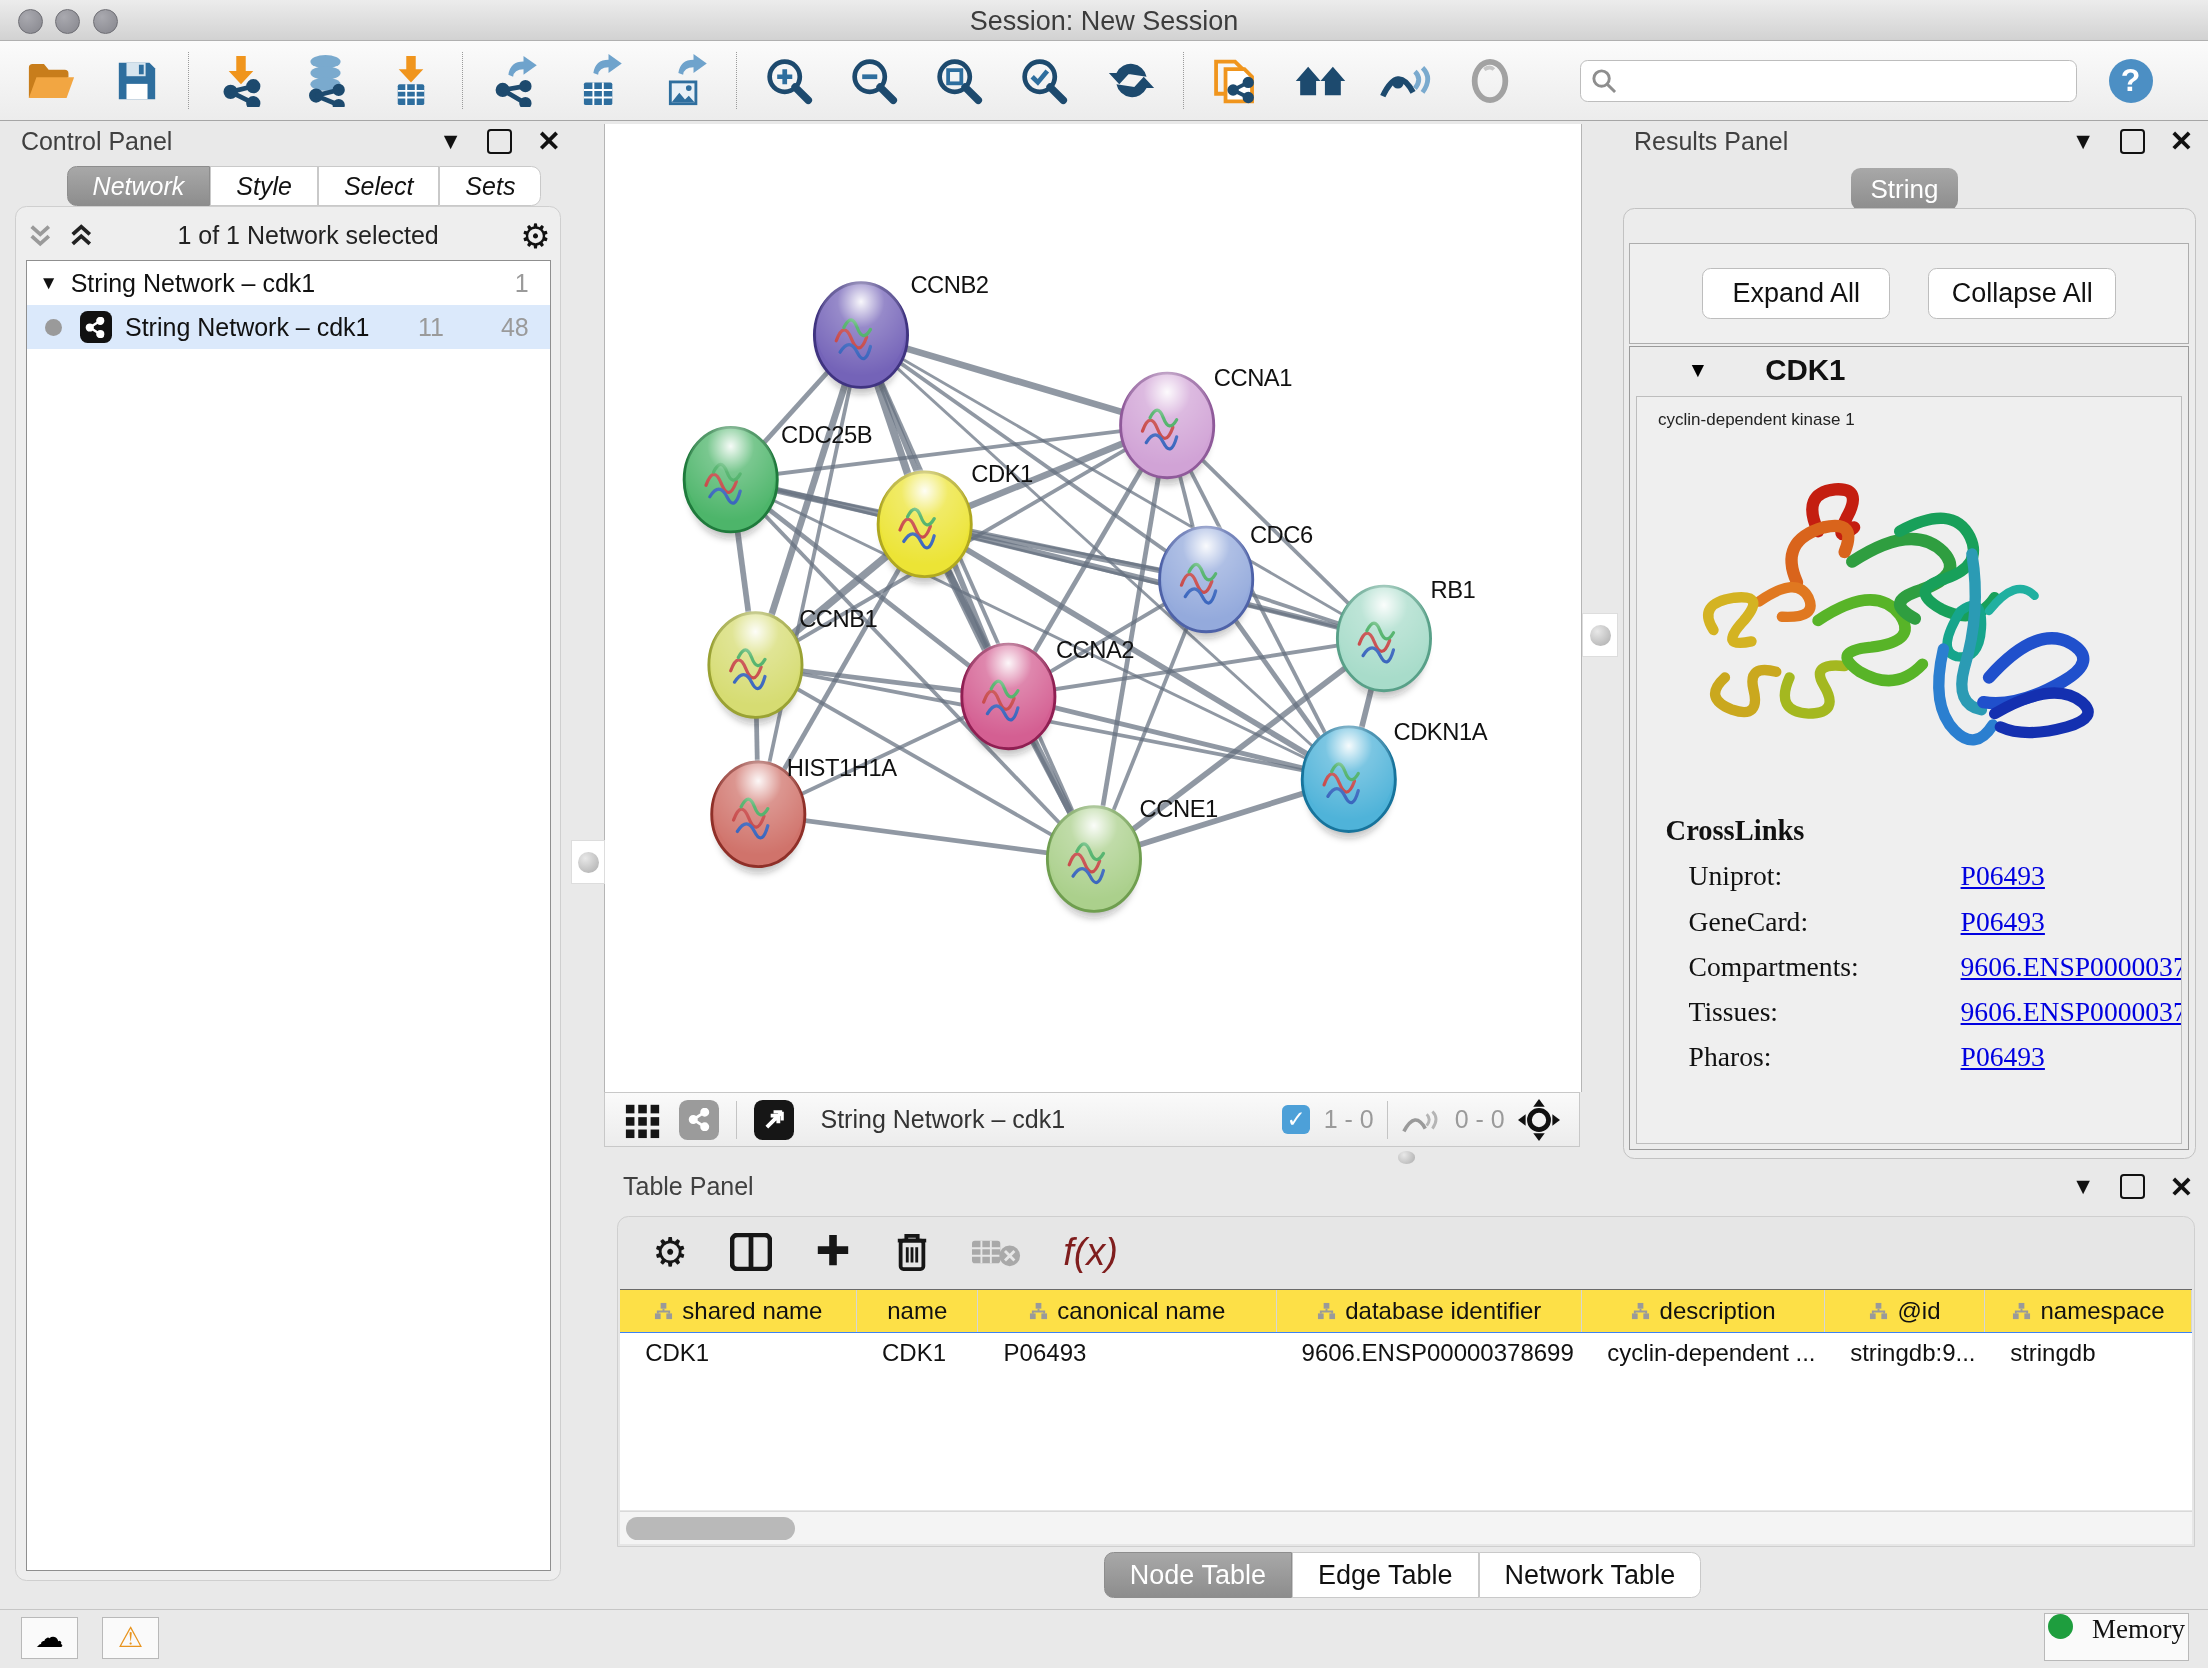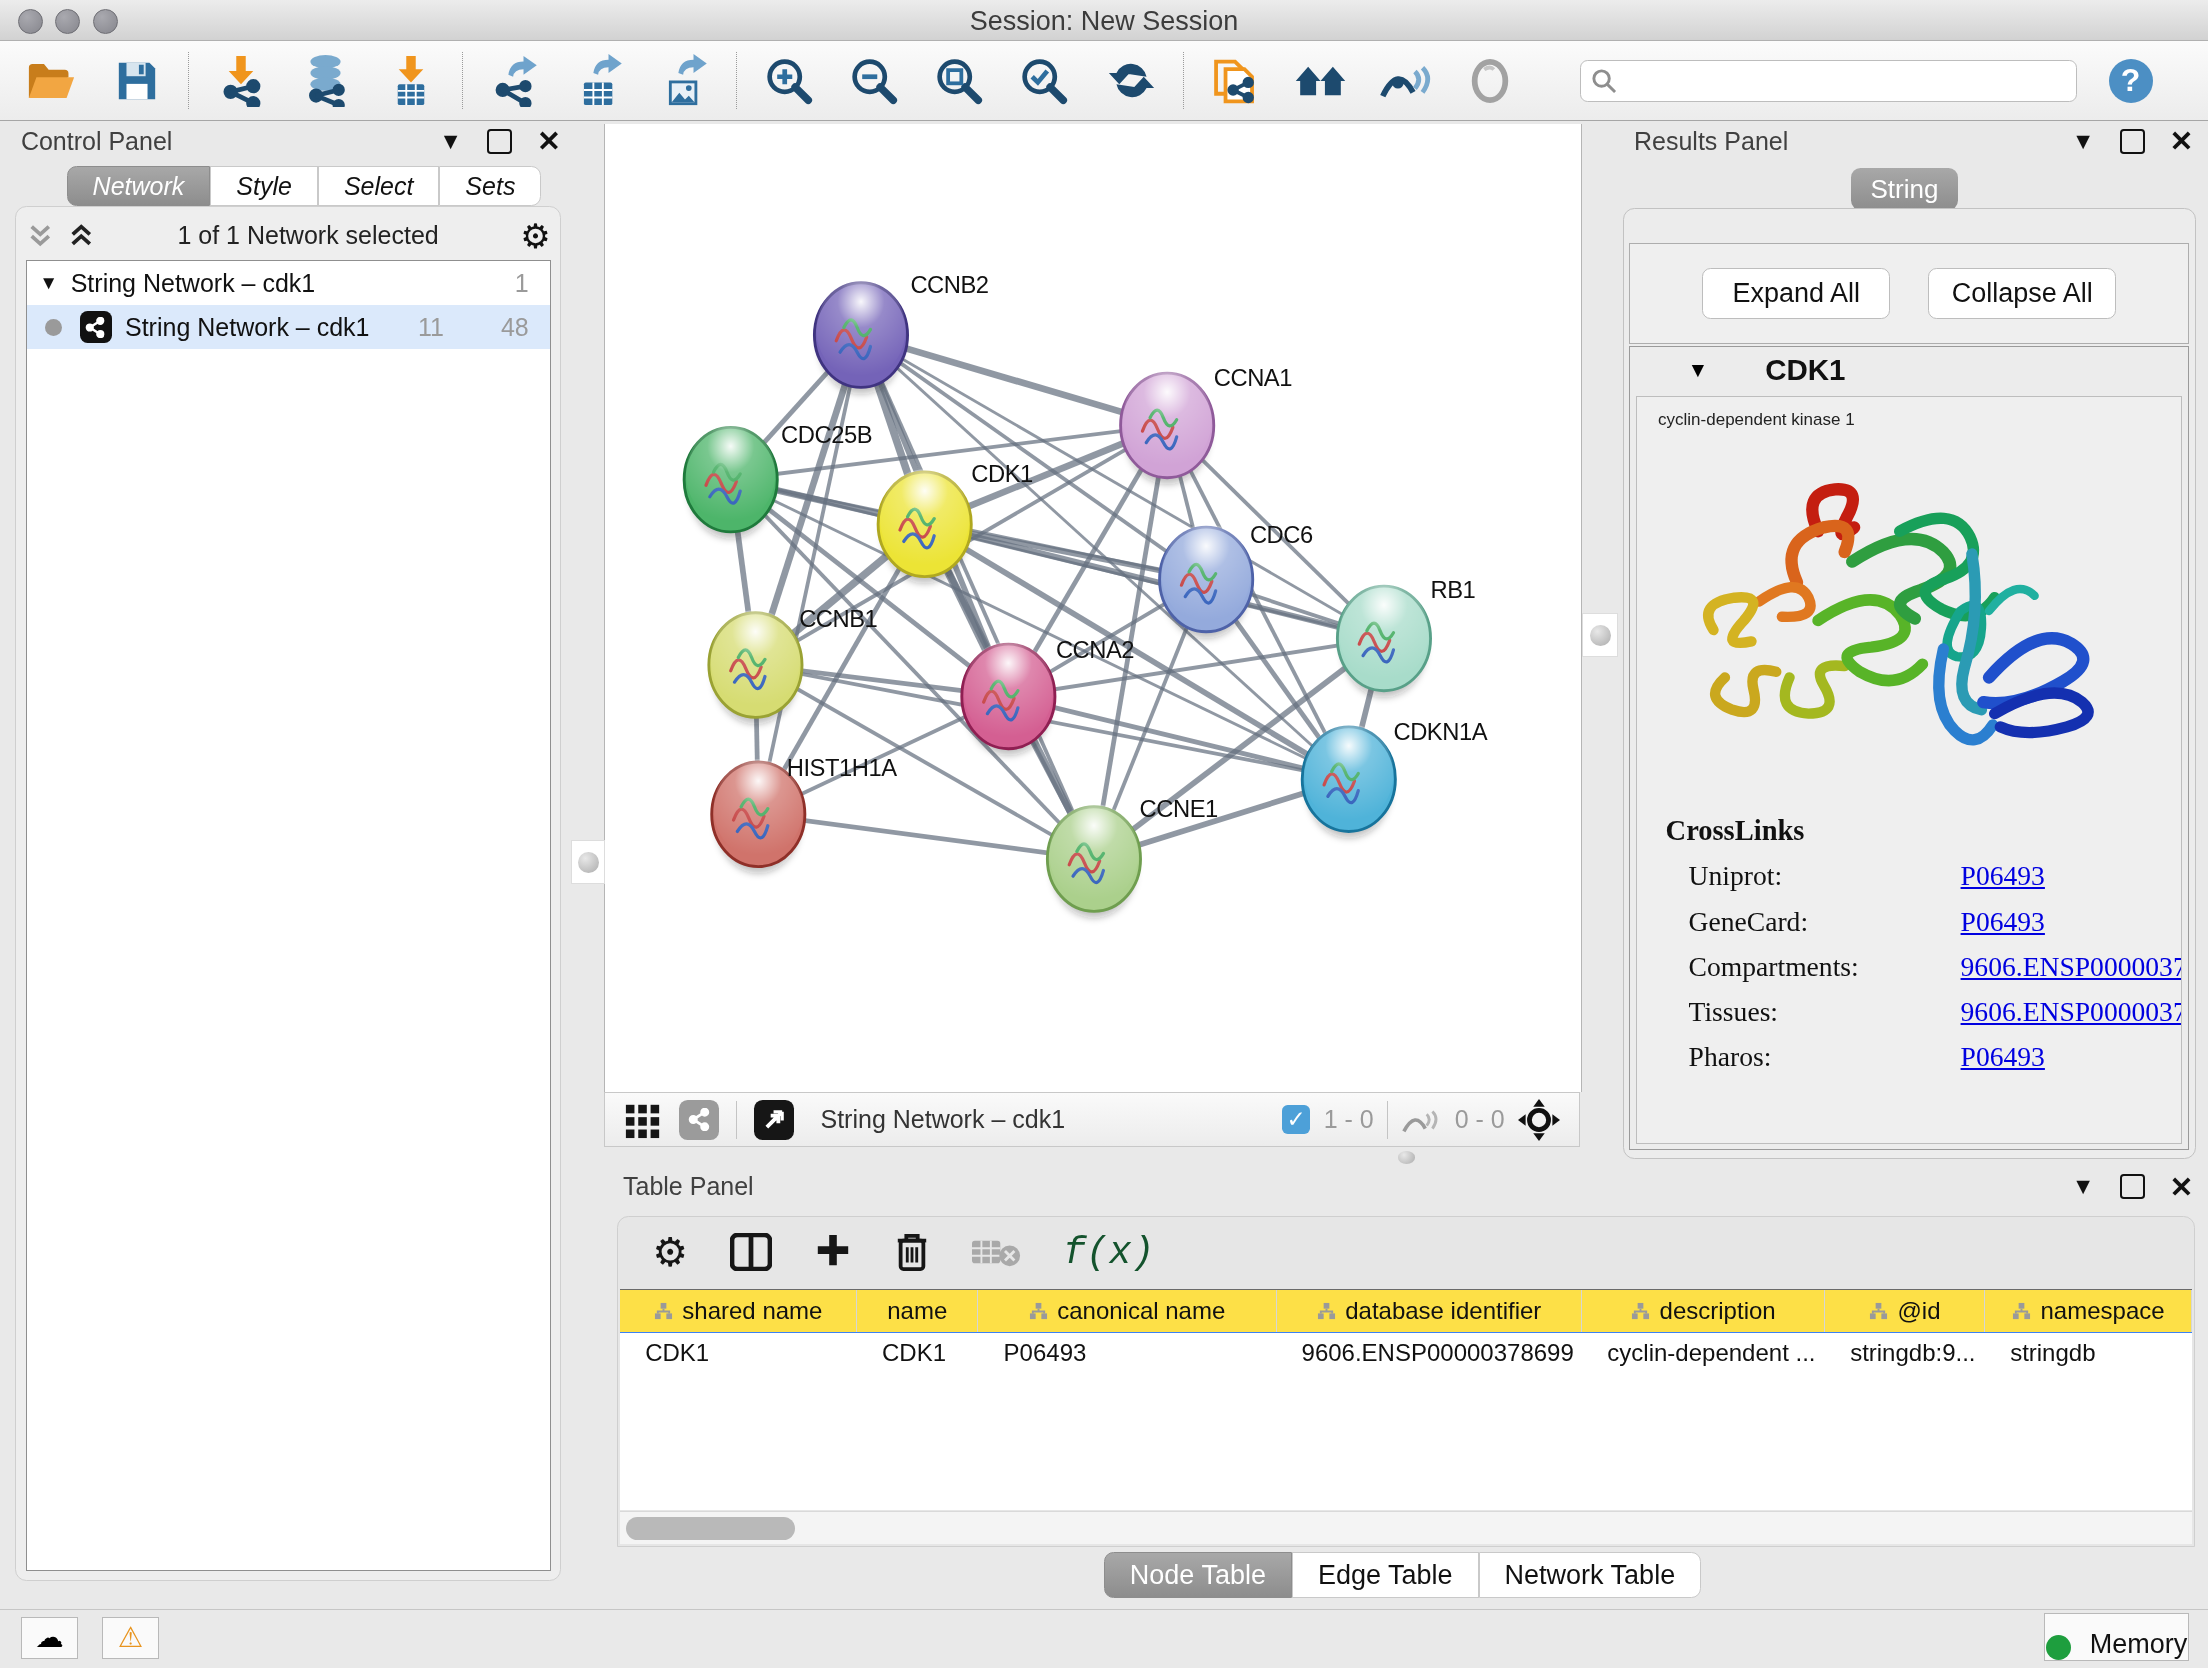--- a/index.html
+++ b/index.html
@@ -102,21 +102,21 @@
   #tp-tabs{position:absolute;left:0;right:0;top:384px;display:flex;justify-content:center;}
   #tp-tabs .tabbtn{height:44px;font-size:27px;}
   #tp-tabs .tabbtn:first-child{border-radius:9.5px 0 0 9.5px;}
   #tp-tabs .tabbtn:last-child{border-radius:0 9.5px 9.5px 0;}
 
   
   #statusbar{position:absolute;left:0;top:1609px;width:2208px;height:59px;background:#e9e9e9;border-top:1px solid #c6c6c6;}
   .sb-btn{position:absolute;top:6.7px;width:55px;height:40px;background:#fafafa;border:1.9px solid #b9b9b9;
     display:flex;align-items:center;justify-content:center;font-size:28.5px;}
   #memory-btn{position:absolute;right:19px;top:2.9px;width:143px;height:46px;background:#fafafa;border:1.9px solid #b9b9b9;
-    display:flex;align-items:flex-end;justify-content:center;gap:19px;font-size:27px;color:#111;}
+    display:flex;align-items:flex-start;justify-content:center;gap:19px;font-size:27px;color:#111;font-family:Liberation Serif, serif;}
   #memory-btn .dot{width:25px;height:25px;border-radius:50%;background:#1e9e3e;}
 
   .net-label{font-size:25px;fill:#111;letter-spacing:-0.5px;}
   svg text{font-family:"Liberation Sans",sans-serif;}
 </style>
 </head>
 <body>
 
 <div id="app">
 
@@ -686,21 +686,21 @@
         <svg width="49" height="34" viewBox="0 0 52 36">
             <g fill="#a9a9a9">
               <rect x="0" y="6" width="30" height="24" rx="3"></rect>
             </g>
             <g stroke="#e6e6e6" stroke-width="2">
               <path d="M0 14 h30 M0 22 h30 M10 6 v24 M20 6 v24"></path>
             </g>
             <circle cx="40" cy="22" r="11" fill="#a9a9a9"></circle>
             <path d="M35 17 l10 10 M45 17 l-10 10" stroke="#e6e6e6" stroke-width="3"></path>
           </svg>
-        <span style="font-family:Liberation Mono, monospace;font-style:italic;font-size:38px;color:#14532d">f(x)</span>
+        <span style="font-family:Liberation Sans, sans-serif;font-style:italic;font-size:38px;color:#7f1d1d">f(x)</span>
       </div>
       <div id="tp-table">
         <div id="tp-colhead">
             <div class="col-h cw0">
               <svg width="19" height="19" viewBox="0 0 20 20">
                 <g fill="#9a9a9a">
                   <rect x="7" y="1" width="6" height="6"></rect>
                   <rect x="1" y="12" width="6" height="6"></rect>
                   <rect x="13" y="12" width="6" height="6"></rect>
                 </g>

